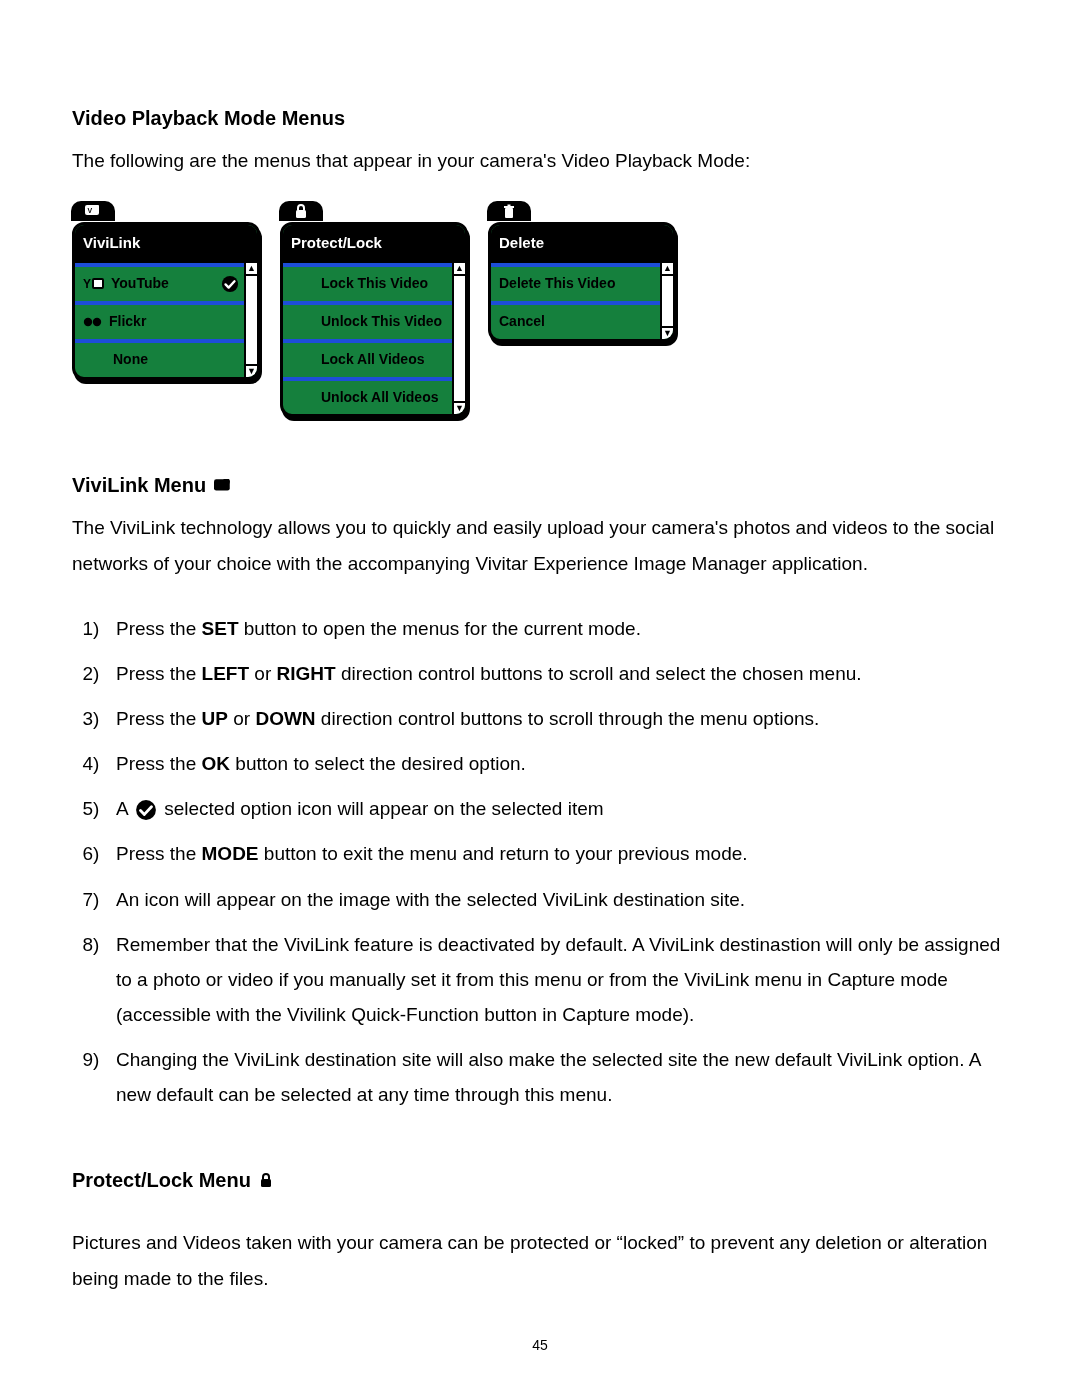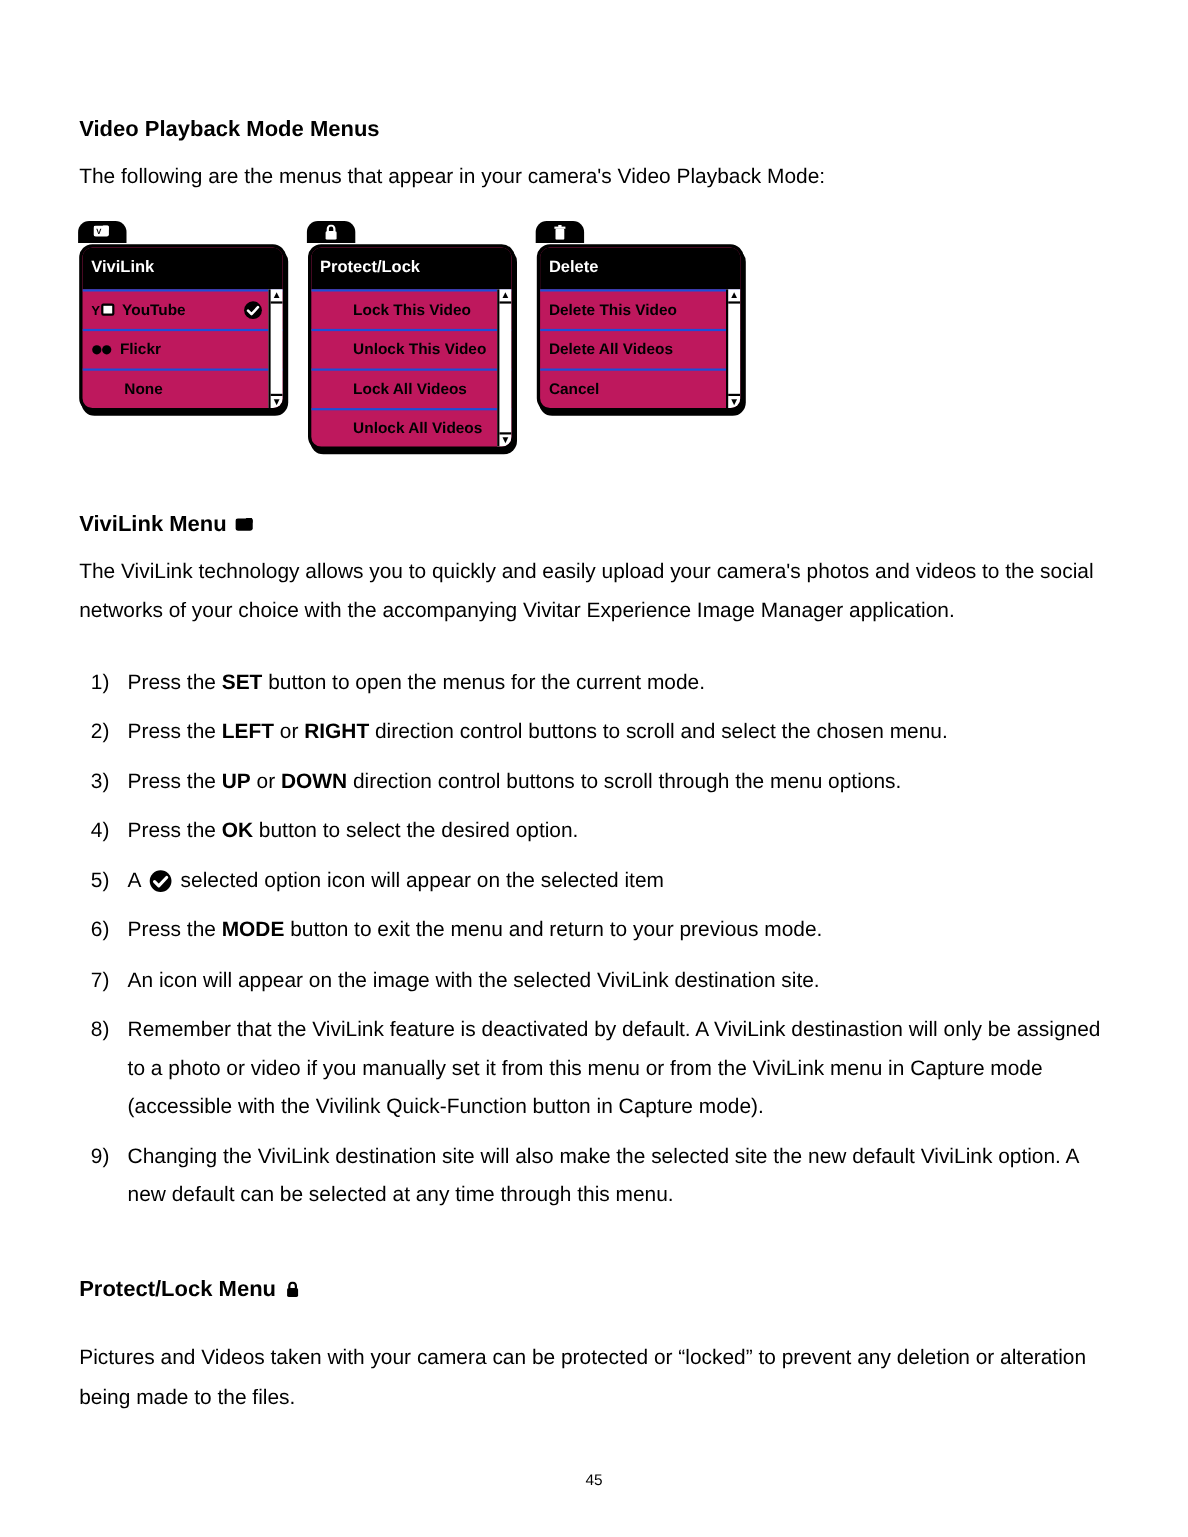--- a/index.html
+++ b/index.html
@@ -39,21 +39,21 @@
     gap: 20px;
     margin: 24px 0 50px 0;
     align-items: flex-start;
   }
   .menu-box {
     width: 182px;
     border: 3px solid #000;
     border-radius: 12px;
     overflow: hidden;
     box-shadow: 2px 4px 0 #000;
-    background: #be185d;
+    background: #15803d;
     position: relative;
   }
   .menu-tab {
     position: relative;
     top: -1px;
     left: -1px;
     background: #000;
     border-radius: 10px 10px 0 0;
     width: 44px;
     height: 20px;
@@ -73,21 +73,21 @@
     gap: 6px;
   }
   .menu-items {
     position: relative;
   }
   .menu-item {
     display: flex;
     align-items: center;
     gap: 6px;
     padding: 4px 8px 4px 8px;
-    border-top: 2px solid #1d4ed8;
+    border-top: 4px solid #1d4ed8;
     font-size: 14px;
     font-weight: bold;
     color: #000;
     min-height: 17px;
   }
   .menu-item:first-child { border-top: none; }
   .scroll-track {
     position: absolute;
     right: 0;
     top: 0;
@@ -272,23 +272,20 @@
         <div class="menu-header">Delete</div>
         <div class="menu-items" style="position:relative">
           <div class="scroll-track">
             <div class="scroll-arrow up">▲</div>
             <div class="scroll-arrow down">▼</div>
           </div>
           <div class="menu-item">
             <span class="label">Delete This Video</span>
           </div>
           <div class="menu-item">
-            <span class="label">Delete All Videos</span>
-          </div>
-          <div class="menu-item">
             <span class="label">Cancel</span>
           </div>
         </div>
       </div>
     </div>
 
   </div>
 
   <h2 class="section-title">
     <span>ViviLink Menu</span>

